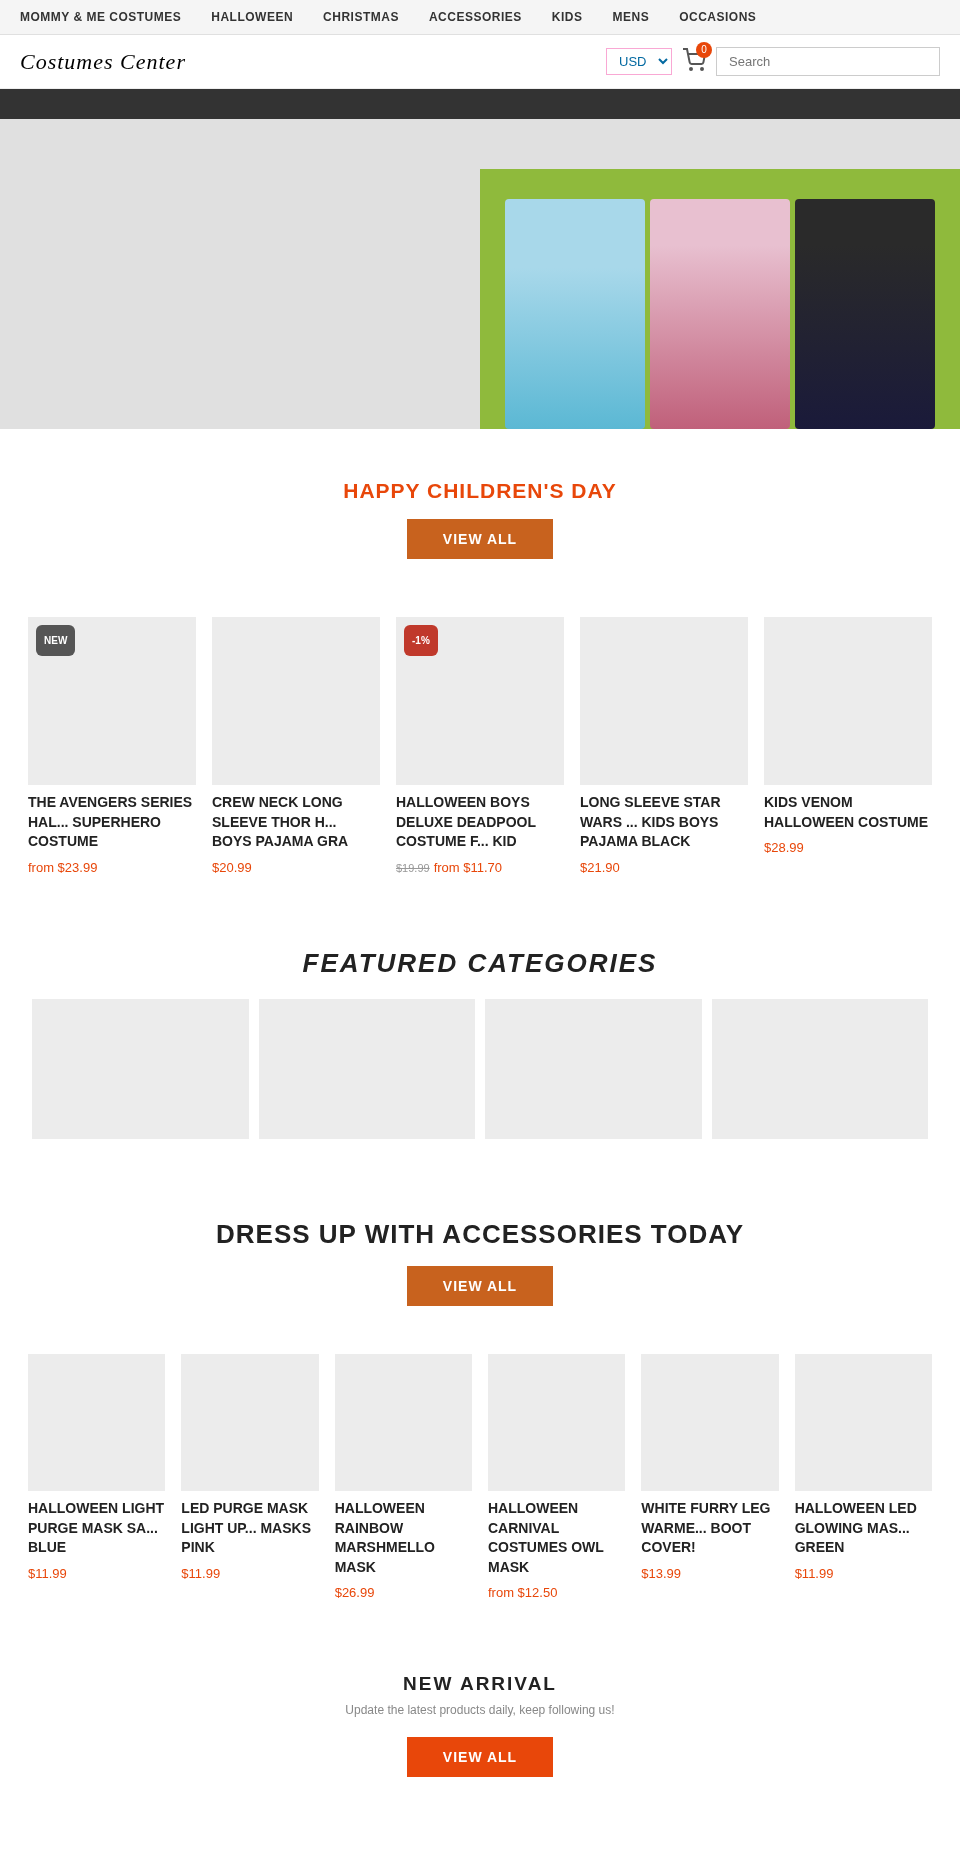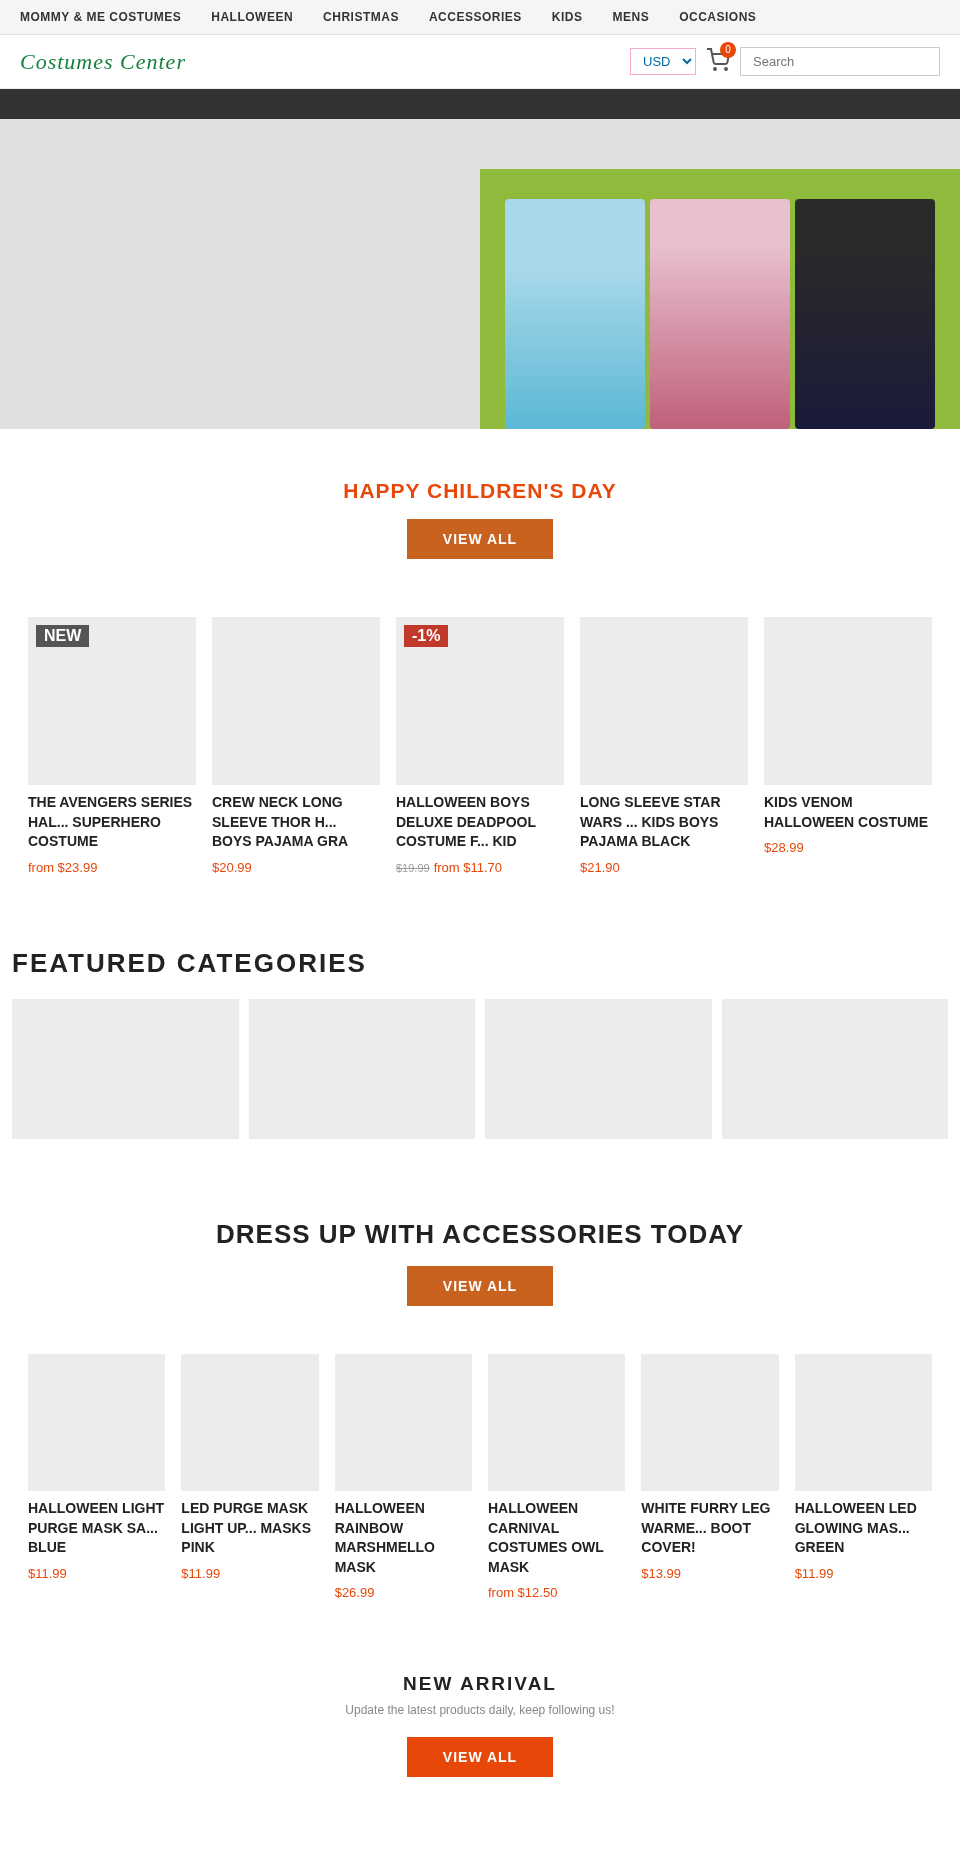--- a/index.html
+++ b/index.html
@@ -28,21 +28,21 @@
       display: flex;
       align-items: center;
       justify-content: space-between;
       padding: 12px 20px;
       background: #fff;
       border-bottom: 1px solid #eee;
     }
     .logo {
       font-family: Georgia, serif;
       font-size: 22px;
-      color: #15803d;
+      color: #000000;
       font-style: italic;
       letter-spacing: 1px;
     }
     .header-right {
       display: flex;
       align-items: center;
       gap: 10px;
     }
     .currency-select {
       font-size: 13px;
@@ -67,21 +67,21 @@
       font-size: 10px;
       display: flex;
       align-items: center;
       justify-content: center;
     }
     .search-box {
       display: flex;
       align-items: flex-end;
       border: 1px solid #ccc;
       padding: 6px 12px;
-      width: 200px;
+      width: 224px;
     }
     .search-box input {
       border: none;
       outline: none;
       font-size: 13px;
       width: 100%;
       color: #999;
     }
 
     
@@ -164,25 +164,26 @@
       position: relative;
       width: 100%;
       padding-top: 100%;
       background: #f5f5f5;
       overflow: hidden;
     }
     .product-badge {
       position: absolute;
       top: 8px;
       left: 8px;
-      padding: 2px 8px;
-      font-size: 16px;
+      padding: 10px 8px;
+      font-size: 10px;
       font-weight: 700;
       z-index: 2;
       color: #fff;
+      border-radius: 6px;
     }
     .badge-new { background: #555; }
     .badge-sale { background: #c0392b; }
     .product-placeholder {
       position: absolute;
       top: 0; left: 0; right: 0; bottom: 0;
       background: #ececec;
     }
     .product-info { padding: 8px 0 4px; }
     .product-title {
@@ -200,22 +201,23 @@
     }
     .product-price-original {
       font-size: 11px;
       color: #999;
       text-decoration: line-through;
       margin-right: 4px;
     }
 
     
     .featured-categories {
-      text-align: left;
-      padding: 40px 12px;
+      text-align: center;
+      padding: 40px 32px;
+      font-style: italic;
     }
     .featured-categories h2 {
       font-size: 26px;
       font-weight: 800;
       color: #222;
       letter-spacing: 2px;
       margin-bottom: 20px;
     }
     .categories-grid {
       display: flex;

